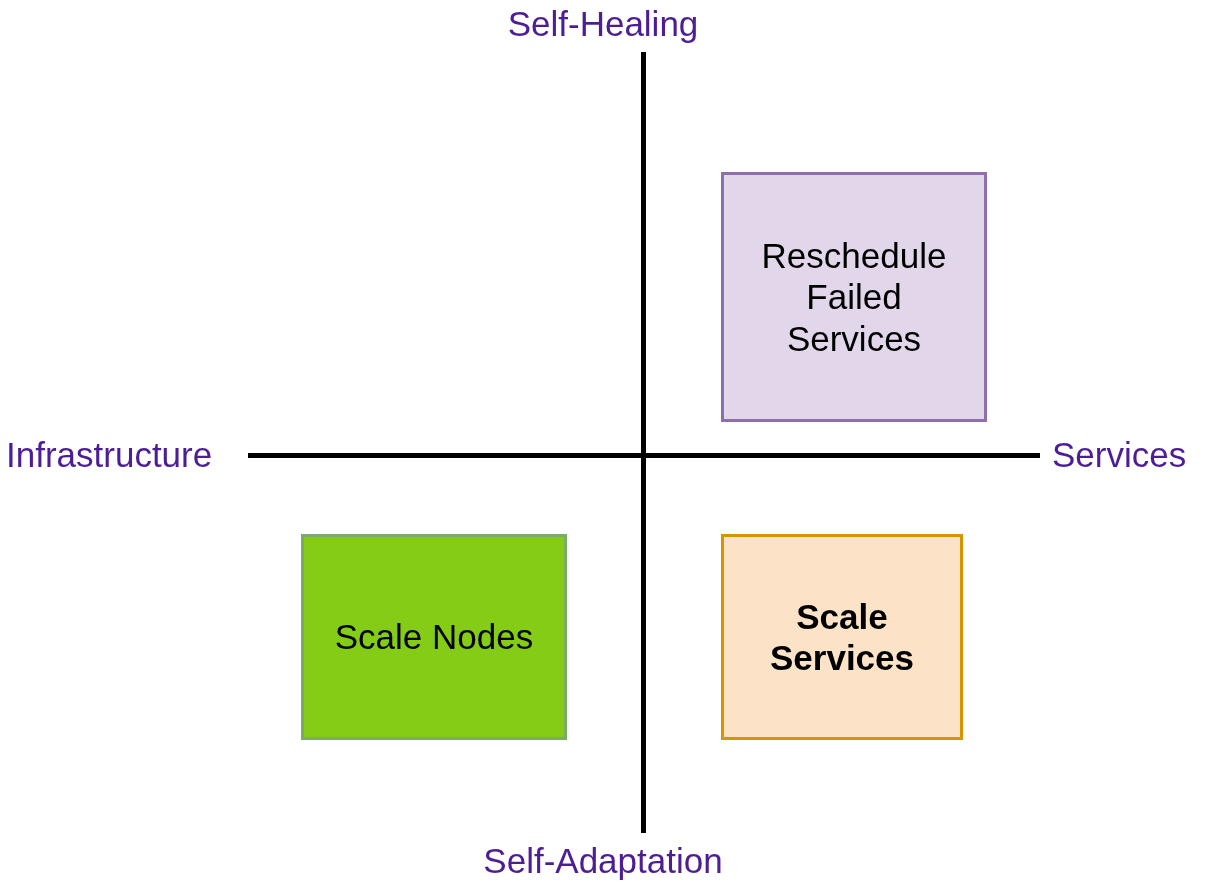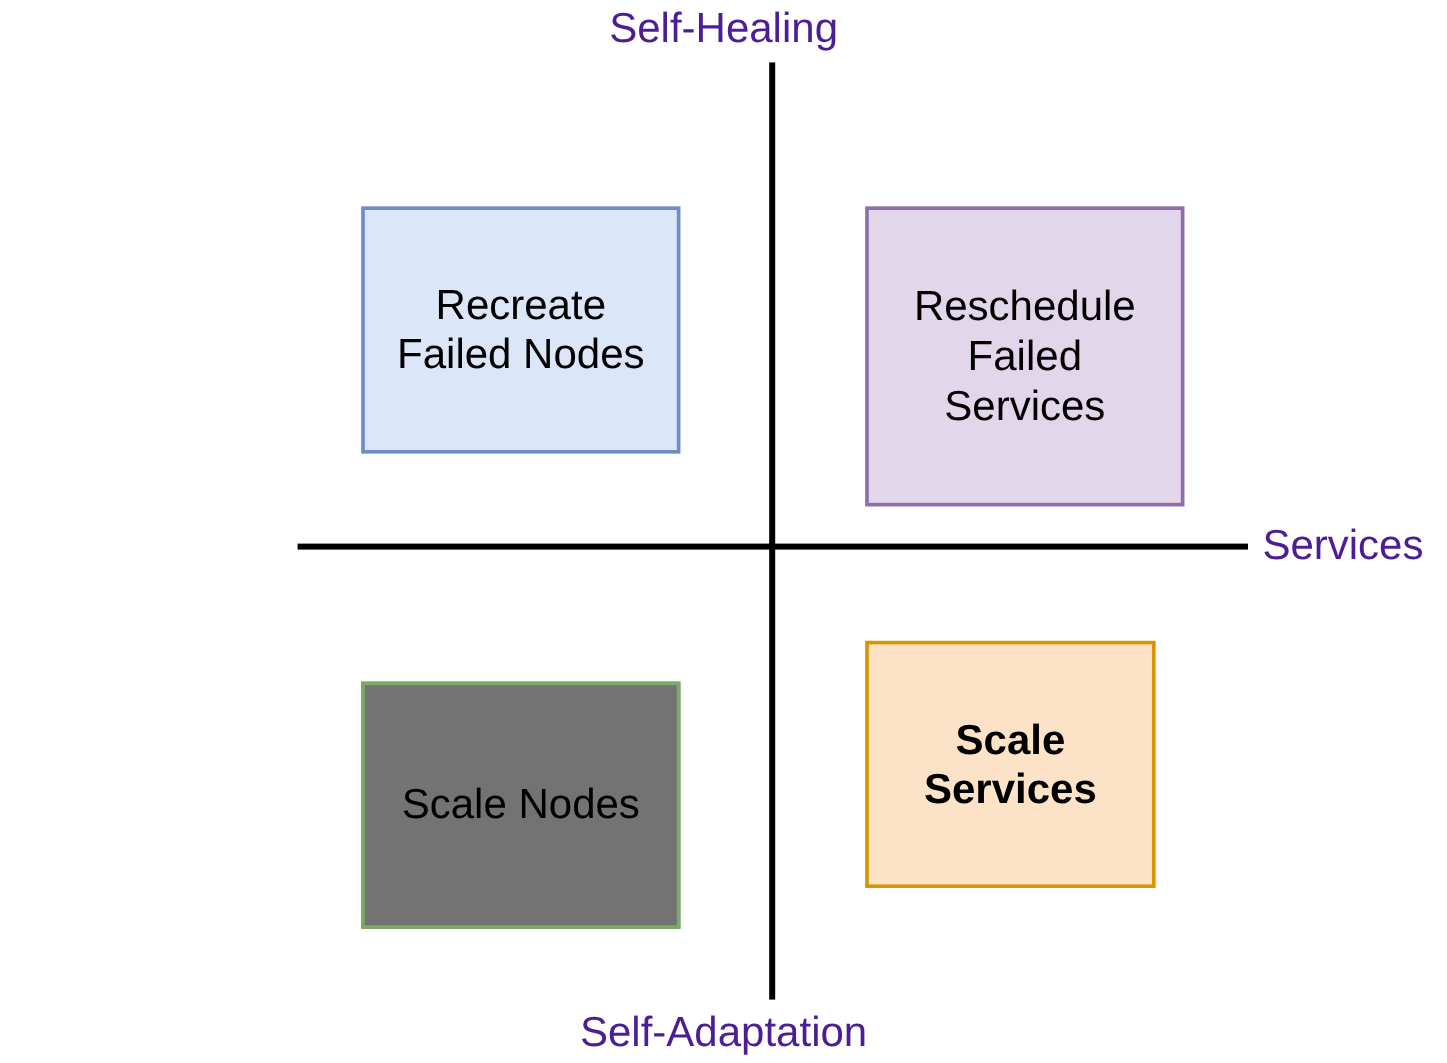--- a/index.html
+++ b/index.html
@@ -122,35 +122,32 @@
 
 <div id="canvas">
 
   <div class="axis-line" id="axis-vertical" style="background-color: rgb(0, 0, 0);"></div>
   <div class="axis-line" id="axis-horizontal" style="background-color: rgb(0, 0, 0);"></div>
 
   <div class="axis-label" id="label-top">Self-Healing</div>
 
   <div class="axis-label" id="label-bottom">Self-Adaptation</div>
 
+  <div class="axis-label" id="label-left">Infrastructure</div>
 
   <div class="axis-label" id="label-right">Services</div>
 
-  <div class="quadrant-box" id="box-recreate-failed-nodes" style="background-color: rgb(219, 230, 248); border-color: rgb(107, 142, 196);">
-    <span class="box-label">Recreate
-Failed Nodes</span>
-  </div>
 
   <div class="quadrant-box" id="box-reschedule-failed-services" style="background-color: rgb(226, 214, 234); border-color: rgb(142, 111, 171);">
     <span class="box-label">Reschedule
 Failed
 Services</span>
   </div>
 
-  <div class="quadrant-box" id="box-scale-nodes" style="background-color: #737373; border-color: rgb(122, 172, 99); margin-top: 34px;">
+  <div class="quadrant-box" id="box-scale-nodes" style="background-color: #84cc16; border-color: rgb(122, 172, 99);">
     <span class="box-label">Scale Nodes</span>
   </div>
 
   <div class="quadrant-box" id="box-scale-services" style="background-color: rgb(252, 227, 200); border-color: rgb(215, 150, 0);">
     <span class="box-label">Scale
 Services</span>
   </div>
 
 </div>
 

